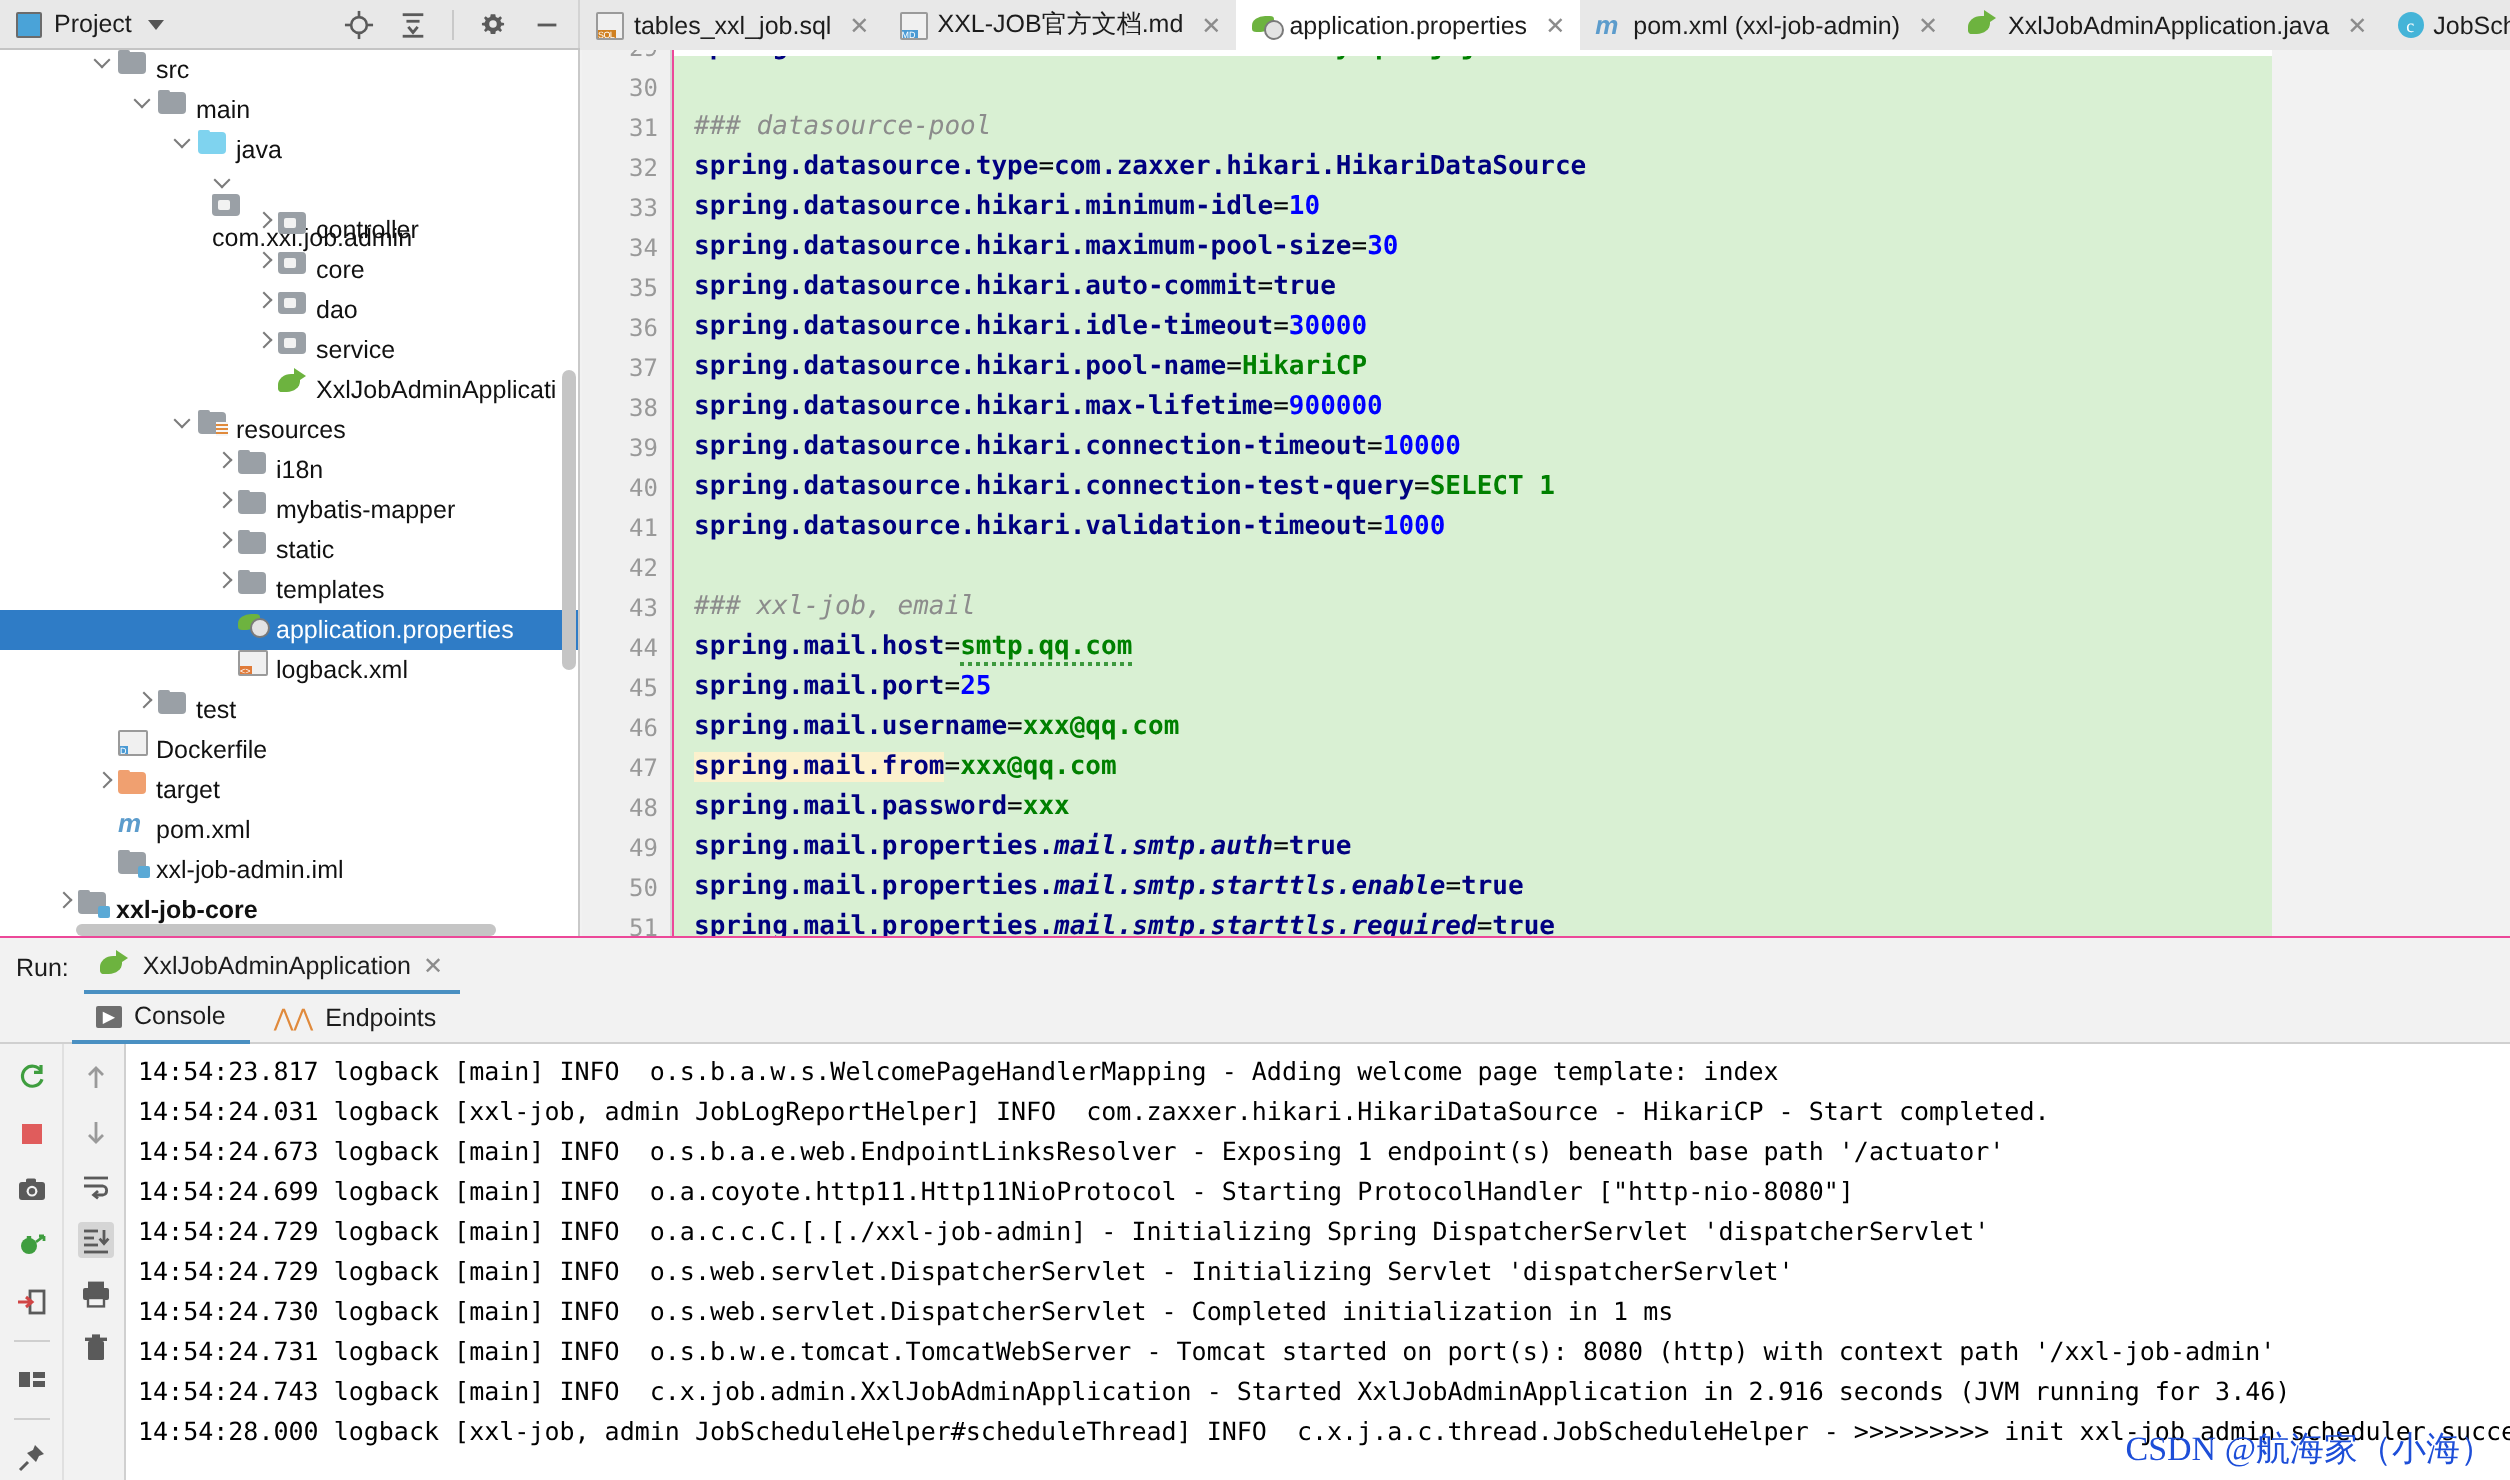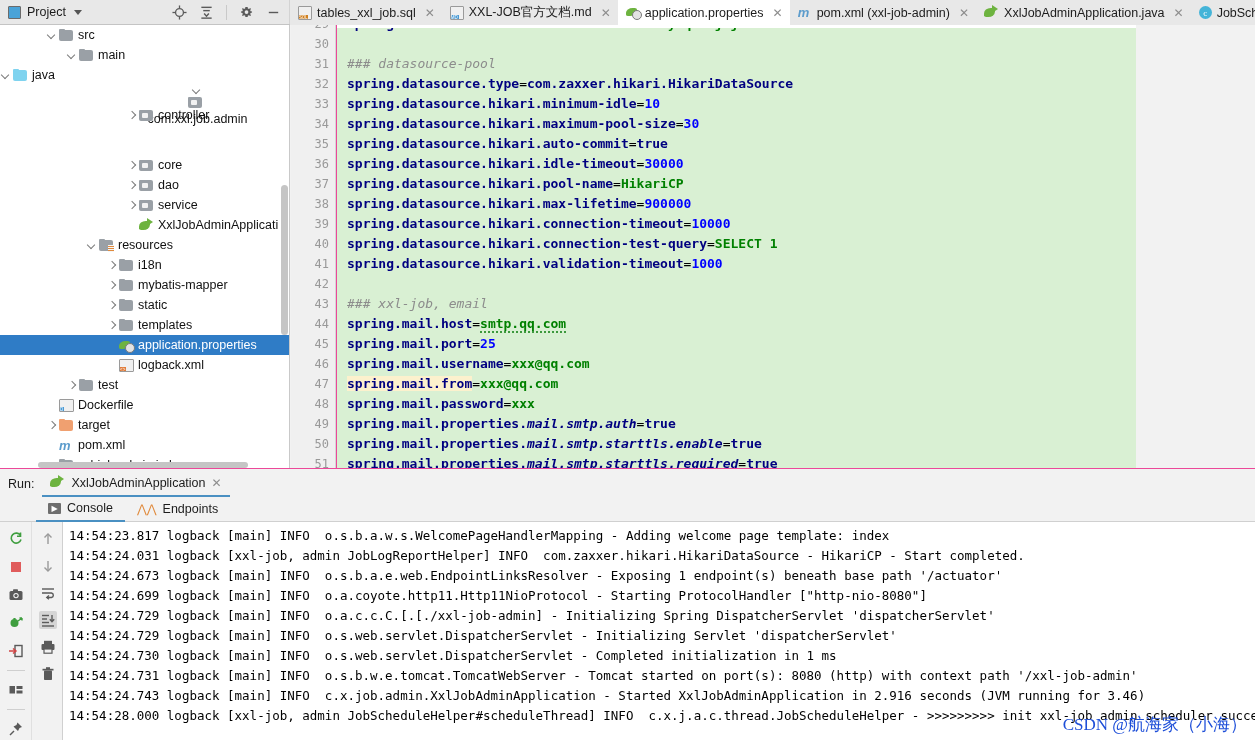--- a/index.html
+++ b/index.html
@@ -57,21 +57,21 @@
                display:flex;align-items:center;justify-content:center;font-family:"Liberation Serif",serif;}
   .ico-spring-run { position:relative; width:15px; height:14px; }
   .ico-spring-run::before { content:""; position:absolute; left:0; top:2px; width:11px; height:9px;
       background:#6db33f; border-radius:60% 20% 60% 20%; }
   .ico-spring-run::after { content:""; position:absolute; left:8px; top:-1px; width:0;height:0;
       border-top:4px solid transparent;border-bottom:4px solid transparent;border-left:6px solid #6db33f;}
 
   
   .tree { position:absolute; left:0; top:25px; width:290px; height:443px; background:#ffffff;
           overflow:hidden; border-right:1px solid #c9c9c9;}
-  .trow { height:20px; display:flex; align-items:center; font-size:12.5px; color:#111; white-space:nowrap;
+  .trow { height:20px; display:flex; align-items:flex-start; font-size:12.5px; color:#111; white-space:nowrap;
           position:relative; }
   .trow.sel { background:#2f7cc6; color:#ffffff; }
   .arrow { width:11px; height:11px; flex:none; position:relative; margin-right:2px; }
   .arrow.r::after { content:""; position:absolute; left:3px; top:2px; width:5px;height:5px;
        border-right:1.6px solid #7b7b7b; border-bottom:1.6px solid #7b7b7b; transform:rotate(-45deg); }
   .arrow.d::after { content:""; position:absolute; left:2px; top:2px; width:5px;height:5px;
        border-right:1.6px solid #7b7b7b; border-bottom:1.6px solid #7b7b7b; transform:rotate(45deg); }
   .fico { width:15px; height:13px; flex:none; margin-right:4px; position:relative; }
   .f-grey::before { content:""; position:absolute; left:0;top:1px;width:14px;height:11px;background:#9aa0a6;
      border-radius:1px 2px 2px 2px; }
@@ -235,36 +235,36 @@
         <div class="trow" style="padding-left: 46px;">
           <span class="arrow d"></span>
           <span class="fico f-grey"></span>
           <span class="tlabel">src</span>
         </div>
         <div class="trow" style="padding-left: 66px;">
           <span class="arrow d"></span>
           <span class="fico f-grey"></span>
           <span class="tlabel">main</span>
         </div>
-        <div class="trow" style="">
+        <div class="trow" style="padding-left: 86px;">
           <span class="arrow d"></span>
           <span class="fico f-blue"></span>
           <span class="tlabel">java</span>
         </div>
         <div class="trow" style="padding-left: 106px; flex-direction: column;">
           <span class="arrow d"></span>
           <span class="fico f-pkg"></span>
           <span class="tlabel">com.xxl.job.admin</span>
         </div>
         <div class="trow" style="padding-left: 126px;">
           <span class="arrow r"></span>
           <span class="fico f-pkg"></span>
           <span class="tlabel">controller</span>
         </div>
-        <div class="trow" style="padding-left: 126px; margin-top: 30px;">
+        <div class="trow" style="padding-left: 126px;">
           <span class="arrow r"></span>
           <span class="fico f-pkg"></span>
           <span class="tlabel">core</span>
         </div>
         <div class="trow" style="padding-left: 126px;">
           <span class="arrow r"></span>
           <span class="fico f-pkg"></span>
           <span class="tlabel">dao</span>
         </div>
         <div class="trow" style="padding-left: 126px;">

